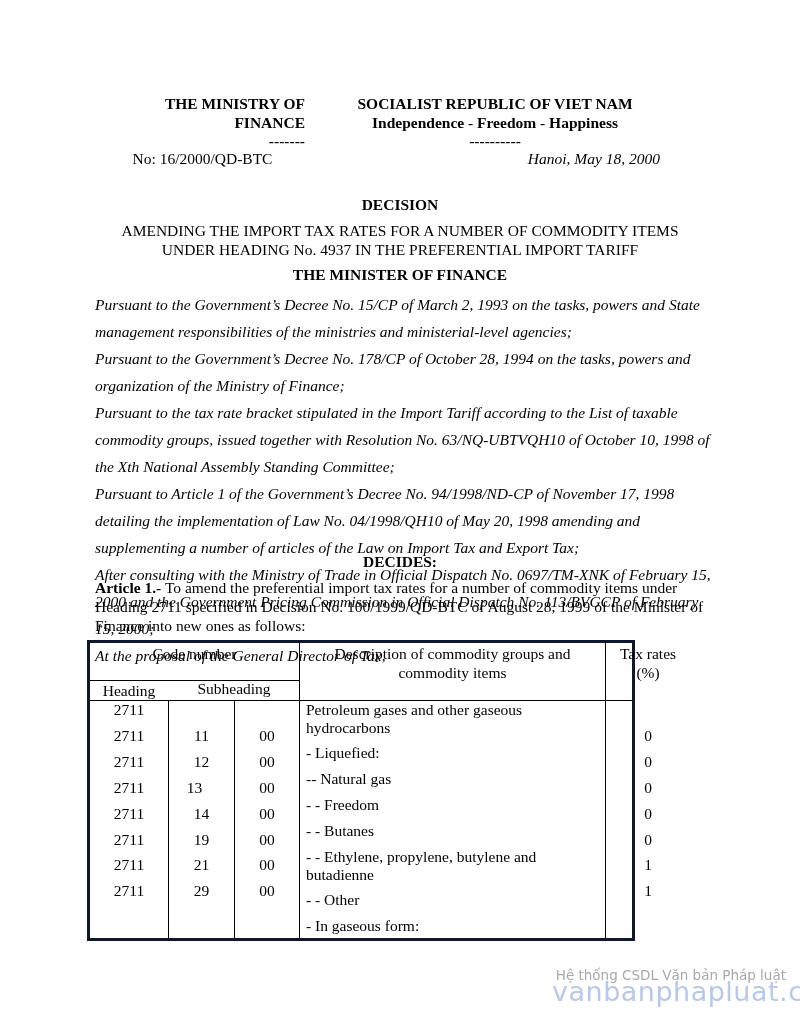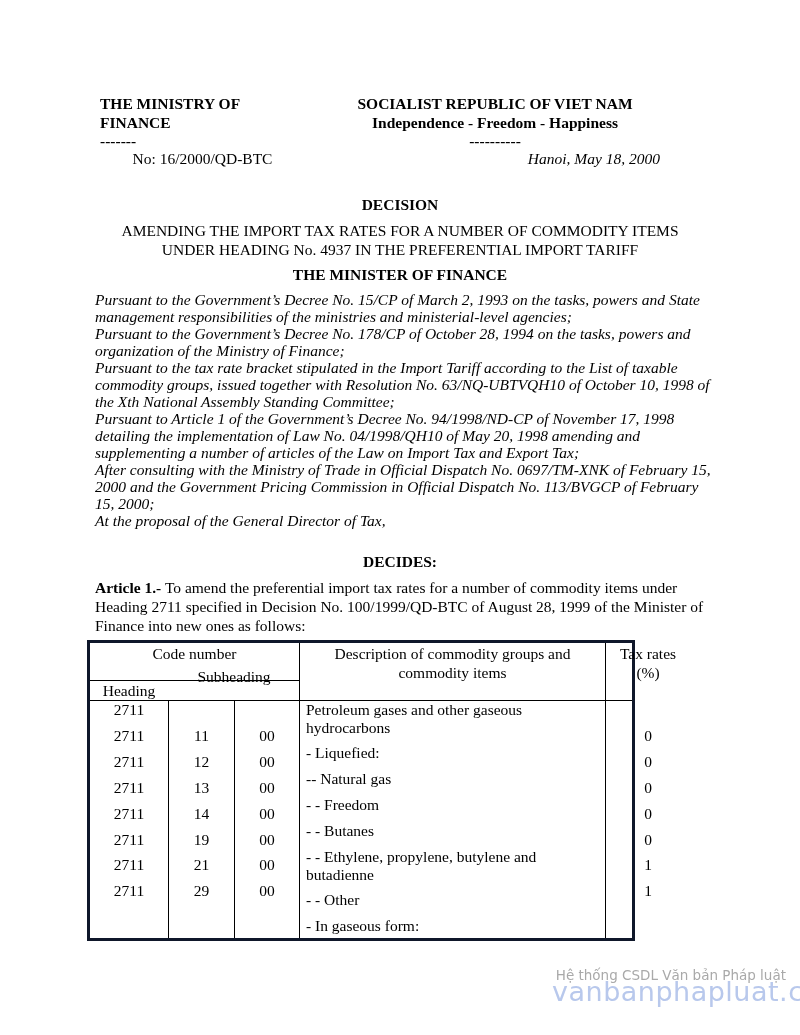--- a/index.html
+++ b/index.html
@@ -2,30 +2,30 @@
 <html><head>
 <meta charset="utf-8">
 <style>
   html, body { margin:0; padding:0; background:#ffffff; }
   body { width:800px; height:1035px; position:relative; overflow:hidden;
          font-family:"Liberation Serif", serif; color:#000; font-size:15.5px; }
   .abs { position:absolute; }
   .bold { font-weight:bold; }
 
   
-  #ministry { left:100px; top:95px; width:205px; text-align:left; font-weight:bold; line-height:18.5px; }
+  #ministry { left:100px; top:95px; width:205px; text-align:right; font-weight:bold; line-height:18.5px; }
   #republic { left:330px; top:95px; width:330px; text-align:center; font-weight:bold; line-height:18.5px; }
   #docno { left:100px; top:150px; width:205px; text-align:center; }
   #place { left:400px; top:150px; width:260px; text-align:right; font-style:italic; }
 
   #decision-title { left:0; top:196px; width:800px; text-align:center; font-weight:bold; }
   #subject { left:90px; top:221px; width:620px; text-align:center; line-height:19px; }
   #minister { left:0; top:266px; width:800px; text-align:center; font-weight:bold; }
 
-  #preamble { left:95px; top:291px; width:620px; font-style:italic; line-height:17px; }
+  #preamble { left:95px; top:291px; width:620px; font-style:italic; line-height:27px; }
   #preamble div { margin:0; }
 
   #decides { left:0; top:553px; width:800px; text-align:center; font-weight:bold; }
   #article1 { left:95px; top:578px; width:610px; line-height:19px; }
 
   
   #tariff { position:absolute; left:87px; top:640px; width:548px; height:301px; border:3px solid #0f172a; box-sizing:border-box; }
   .vl { position:absolute; top:0; bottom:0; border-left:1px solid #000; }
   .hl { position:absolute; border-top:1px solid #000; }
   .cell { position:absolute; text-align:center; line-height:19px; }
@@ -80,37 +80,37 @@
   <div class="vl" style="left:78px; top:57px;"></div>
   <div class="vl" style="left:144px; top:57px;"></div>
 
   <div class="hl" style="left:0; width:209px; top:37px;"></div>
   <div class="hl" style="left:0; right:0; top:57px;"></div>
 
   <div class="cell" style="left:0; width:209px; top:1px;">Code number</div>
   <div class="cell" style="left:210px; width:305px; top:1px; padding:0 20px; box-sizing:border-box;">Description of commodity groups and commodity items</div>
   <div class="cell" style="left:516px; width:84px; top:1px; padding:0 12px; box-sizing:border-box;">Tax rates (%)</div>
   <div class="cell" style="left:0; width:78px; top:38px;">Heading</div>
-  <div class="cell" style="left:79px; width:130px; top:24px;">Subheading</div>
+  <div class="cell" style="left:79px; width:130px; top:36px;">Subheading</div>
 
   <div id="code-rows">
     <div class="num" style="left:0;width:78px;top:58px;">2711</div>
 
     <div class="num" style="left:0;width:78px;top:84px;">2711</div>
     <div class="num" style="left:79px;width:65px;top:84px;">11</div>
     <div class="num" style="left:145px;width:64px;top:84px;">00</div>
     <div class="num" style="left:516px;width:84px;top:84px;">0</div>
 
     <div class="num" style="left:0;width:78px;top:110px;">2711</div>
     <div class="num" style="left:79px;width:65px;top:110px;">12</div>
     <div class="num" style="left:145px;width:64px;top:110px;">00</div>
     <div class="num" style="left:516px;width:84px;top:110px;">0</div>
 
     <div class="num" style="left:0;width:78px;top:136px;">2711</div>
-    <div class="num" style="left:79px;width:65px;top:136px;">13</div>
+    <div class="num" style="left:72px;width:65px;top:136px;">13</div>
     <div class="num" style="left:145px;width:64px;top:136px;">00</div>
     <div class="num" style="left:516px;width:84px;top:136px;">0</div>
 
     <div class="num" style="left:0;width:78px;top:162px;">2711</div>
     <div class="num" style="left:79px;width:65px;top:162px;">14</div>
     <div class="num" style="left:145px;width:64px;top:162px;">00</div>
     <div class="num" style="left:516px;width:84px;top:162px;">0</div>
 
     <div class="num" style="left:0;width:78px;top:188px;">2711</div>
     <div class="num" style="left:79px;width:65px;top:188px;">19</div>

